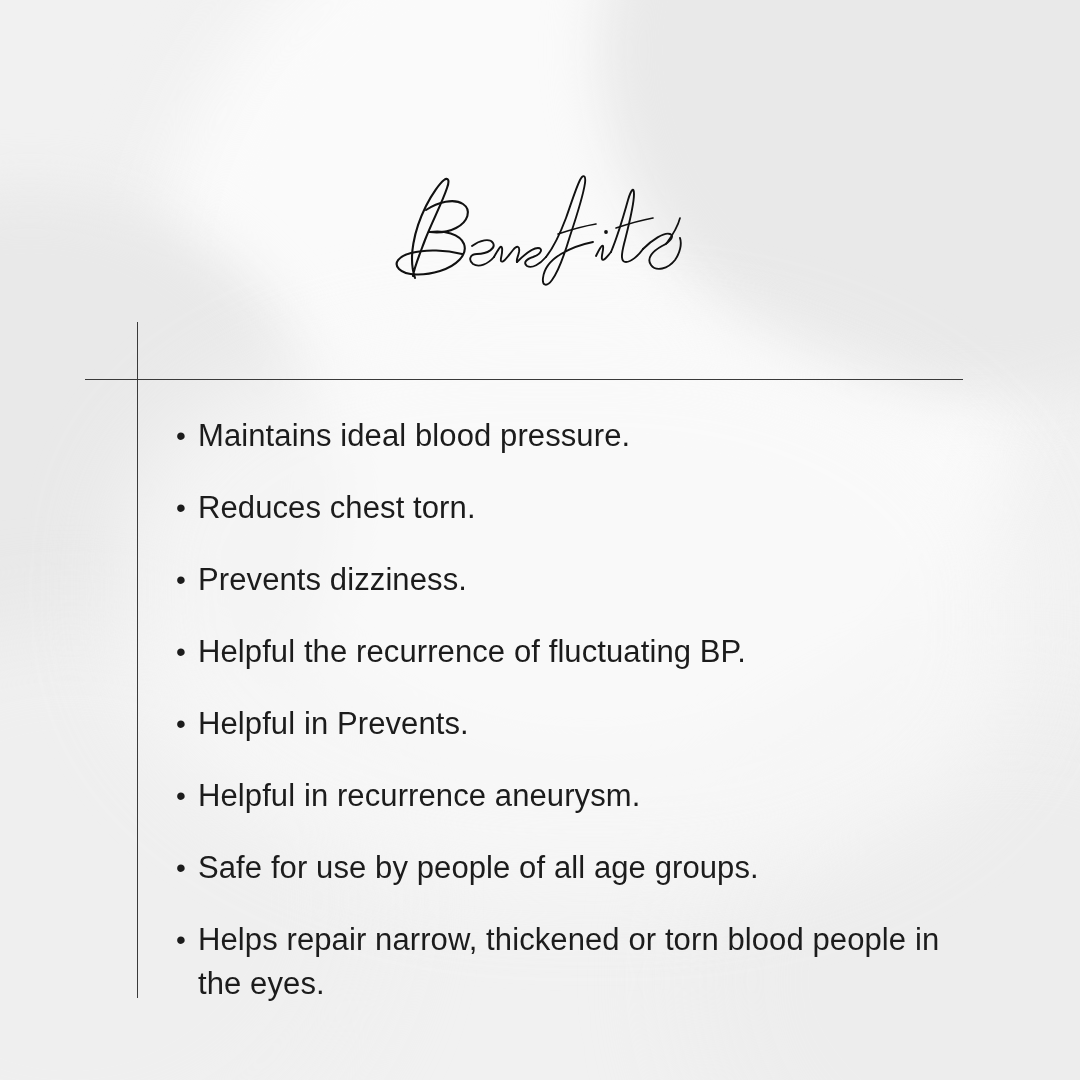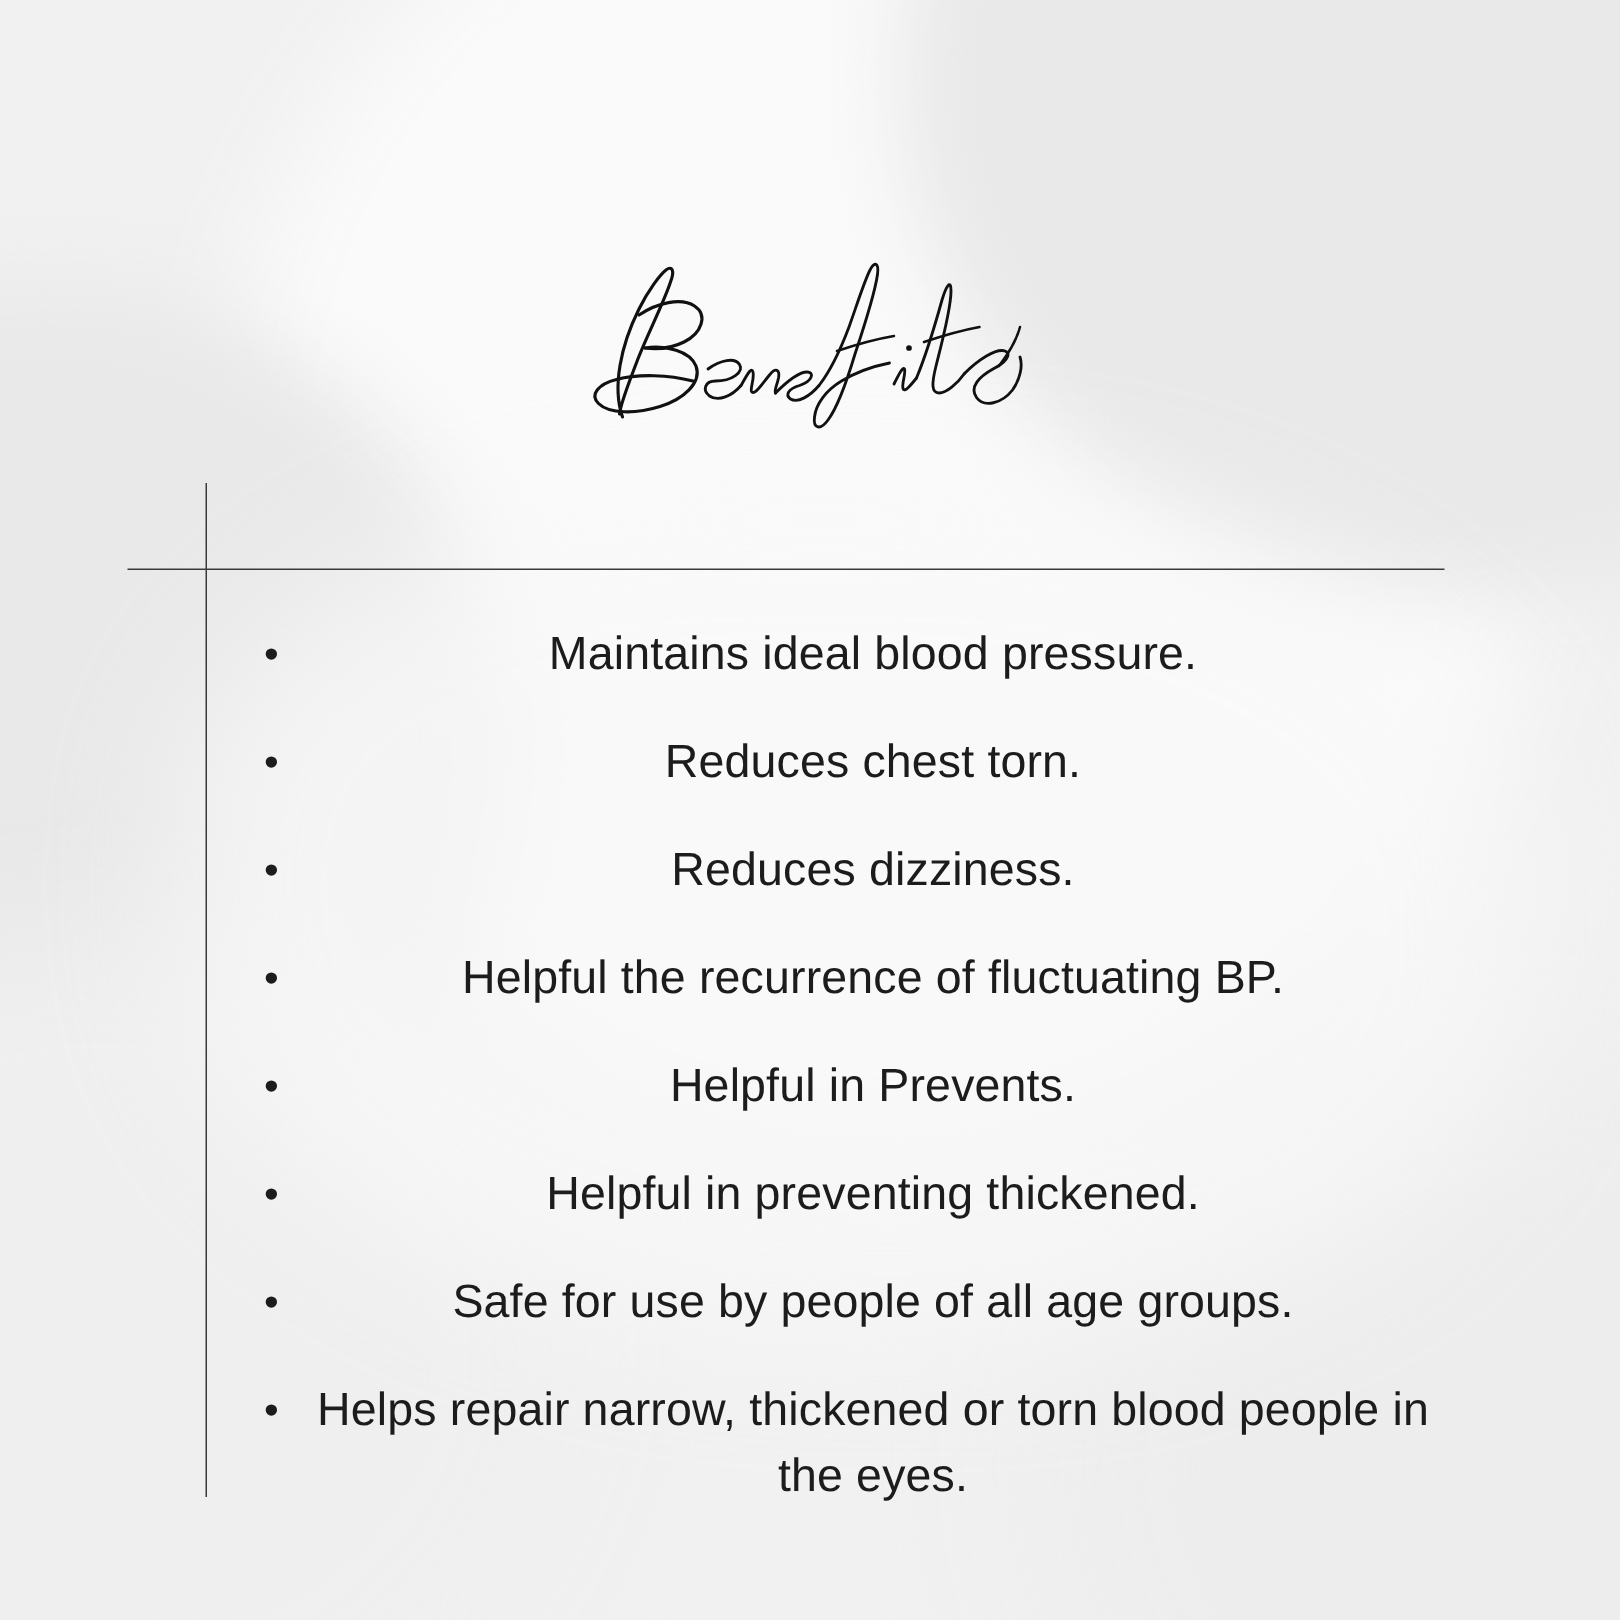--- a/index.html
+++ b/index.html
@@ -160,21 +160,20 @@
   }
   .benefit-bullet {
     flex: 0 0 auto;
     width: 22px;
     font-size: 28px;
     line-height: 44px;
     color: #1c1c1c;
   }
   .benefit-text {
     flex: 1 1 auto;
-    text-align: center;
   }
 </style>
 </head>
 <body>
 
 <div id="poster">
 
   <div class="bg-layer">
     <div class="blob blob-center"></div>
     <div class="blob blob-topright"></div>
@@ -236,33 +235,33 @@
       <li class="benefit-item">
         <span class="benefit-bullet">•</span>
         <span class="benefit-text">Maintains ideal blood pressure.</span>
       </li>
       <li class="benefit-item">
         <span class="benefit-bullet">•</span>
         <span class="benefit-text">Reduces chest torn.</span>
       </li>
       <li class="benefit-item">
         <span class="benefit-bullet">•</span>
-        <span class="benefit-text">Reduces dizziness.</span>
+        <span class="benefit-text">Prevents dizziness.</span>
       </li>
       <li class="benefit-item">
         <span class="benefit-bullet">•</span>
         <span class="benefit-text">Helpful the recurrence of fluctuating BP.</span>
       </li>
       <li class="benefit-item">
         <span class="benefit-bullet">•</span>
         <span class="benefit-text">Helpful in Prevents.</span>
       </li>
       <li class="benefit-item">
         <span class="benefit-bullet">•</span>
-        <span class="benefit-text">Helpful in preventing thickened.</span>
+        <span class="benefit-text">Helpful in recurrence aneurysm.</span>
       </li>
       <li class="benefit-item">
         <span class="benefit-bullet">•</span>
         <span class="benefit-text">Safe for use by people of all age groups.</span>
       </li>
       <li class="benefit-item">
         <span class="benefit-bullet">•</span>
         <span class="benefit-text">Helps repair narrow, thickened or torn blood people in the eyes.</span>
       </li>
     </ul>

